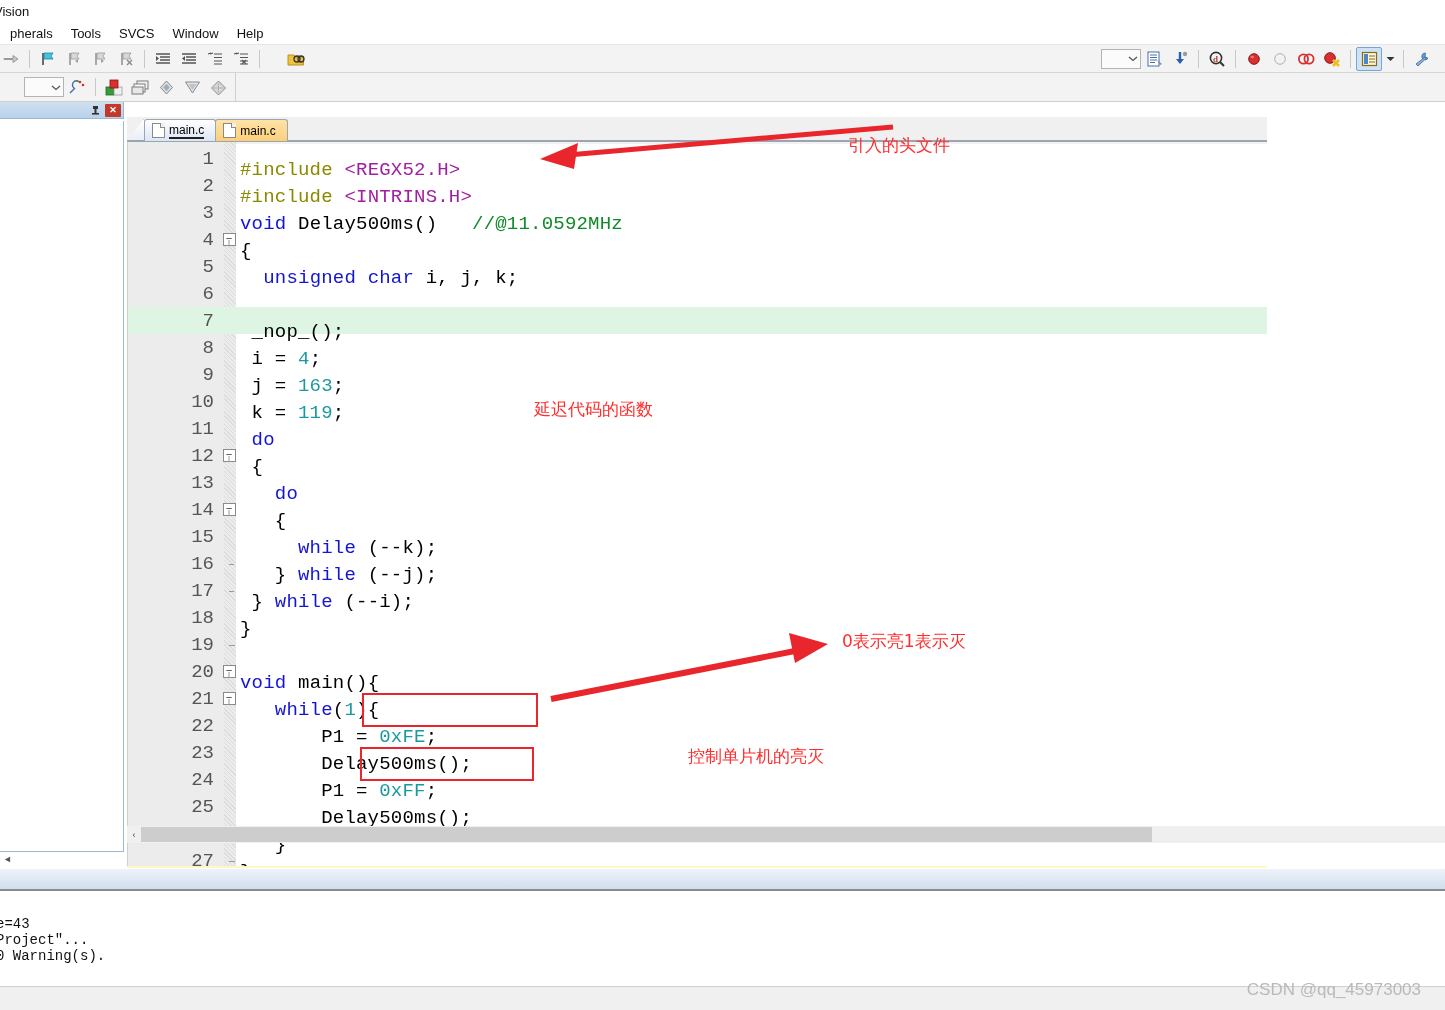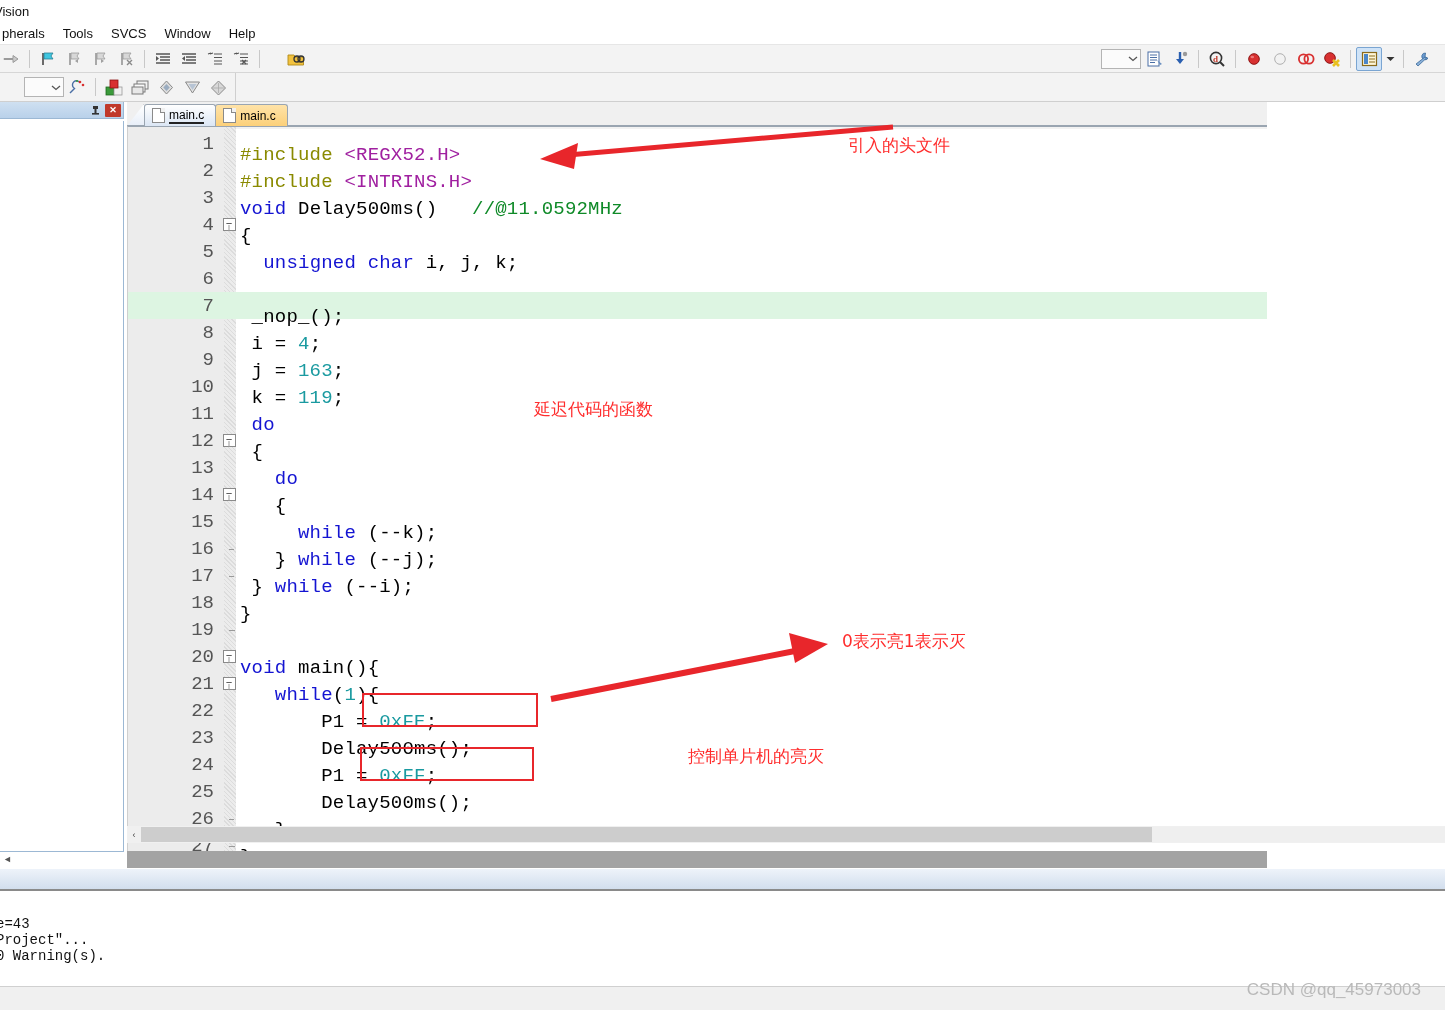--- a/index.html
+++ b/index.html
@@ -10,21 +10,21 @@
     font-size:13px;color:#000;
     -webkit-font-smoothing:none;
   }
   .app{position:relative;width:1445px;height:1010px;}
 
   
   .titlebar{height:22px;background:#ffffff;padding-left:0;display:flex;align-items:center;}
   .titlebar .title{font-size:13px;color:#111;padding-left:0px;margin-left:-6px;}
 
   
-  .menubar{height:22px;background:#ffffff;display:flex;align-items:center;gap:0px;padding-left:0;}
+  .menubar{height:22px;background:#ffffff;display:flex;align-items:center;gap:0px;padding-left:8px;}
   .menubar .mi{font-size:13px;color:#111;padding:2px 9px;cursor:default;white-space:nowrap;}
   .menubar .mi:first-child{margin-left:-7px;}
 
   
   .toolbar{height:27px;background:#f3f3f3;border-top:1px solid #e6e6e6;border-bottom:1px solid #d6d6d6;
            display:flex;align-items:center;position:relative;}
   .tb-group{display:flex;align-items:center;height:100%;}
   .tb-sep{width:1px;height:18px;background:#c8c8c8;margin:0 5px;}
   .tbtn{width:24px;height:22px;display:flex;align-items:center;justify-content:center;border:1px solid transparent;border-radius:2px;}
   .tbtn.sel{border-color:#7aa5d2;background:#cfe3f7;}
@@ -39,21 +39,21 @@
   
   .leftpanel{position:absolute;left:0;top:0;width:124px;height:766px;background:#ffffff;border-right:0;}
   .lp-caption{height:16px;background:linear-gradient(to bottom,#cfe0f1,#b9d1ea);display:flex;align-items:center;justify-content:flex-end;padding-right:2px;gap:3px;border:1px solid #9cb8d4;border-left:none;border-top:none;}
   .lp-pin{width:13px;height:13px;display:flex;align-items:center;justify-content:center;}
   .lp-close{width:16px;height:13px;background:#c0392b;display:flex;align-items:center;justify-content:center;color:#fff;font-size:9px;font-weight:bold;line-height:1;border-radius:1px;}
   .lp-body{height:730px;background:#ffffff;border:1px solid #9cb8d4;border-left:none;border-top:none;margin-top:2px;}
   .lp-foot{height:14px;background:#ffffff;display:flex;align-items:center;}
   .lp-foot .arr{font-size:9px;color:#555;padding-left:3px;}
 
   
-  .editor{position:absolute;left:127px;top:0;width:1140px;height:766px;background:#a3a3a3;}
+  .editor{position:absolute;left:127px;top:15px;width:1140px;height:766px;background:#fef9c3;}
   .tabstrip{height:24px;background:#f0f0f0;position:relative;display:flex;align-items:flex-end;}
   .tabstrip:after{content:"";position:absolute;left:0;right:0;bottom:0;height:1px;background:#9aa5b1;}
   .tab{height:21px;display:flex;align-items:center;gap:4px;padding:0 11px 0 7px;
        border:1px solid #9aa5b1;border-bottom:none;border-radius:3px 3px 0 0;font-size:12px;position:relative;z-index:2;margin-right:-1px;}
   .tab.blue{background:linear-gradient(to bottom,#ffffff,#dbe6f4);}
   .tab.blue .tlabel{border-bottom:2px solid #222;}
   .tab.orange{background:linear-gradient(to bottom,#ffe3a8,#fcd07a);}
   .tabskew{width:16px;height:21px;background:linear-gradient(to bottom,#ffffff,#e7eef8);
            border:1px solid #9aa5b1;border-bottom:none;border-right:none;
            clip-path:polygon(100% 0,100% 100%,0 100%);}

